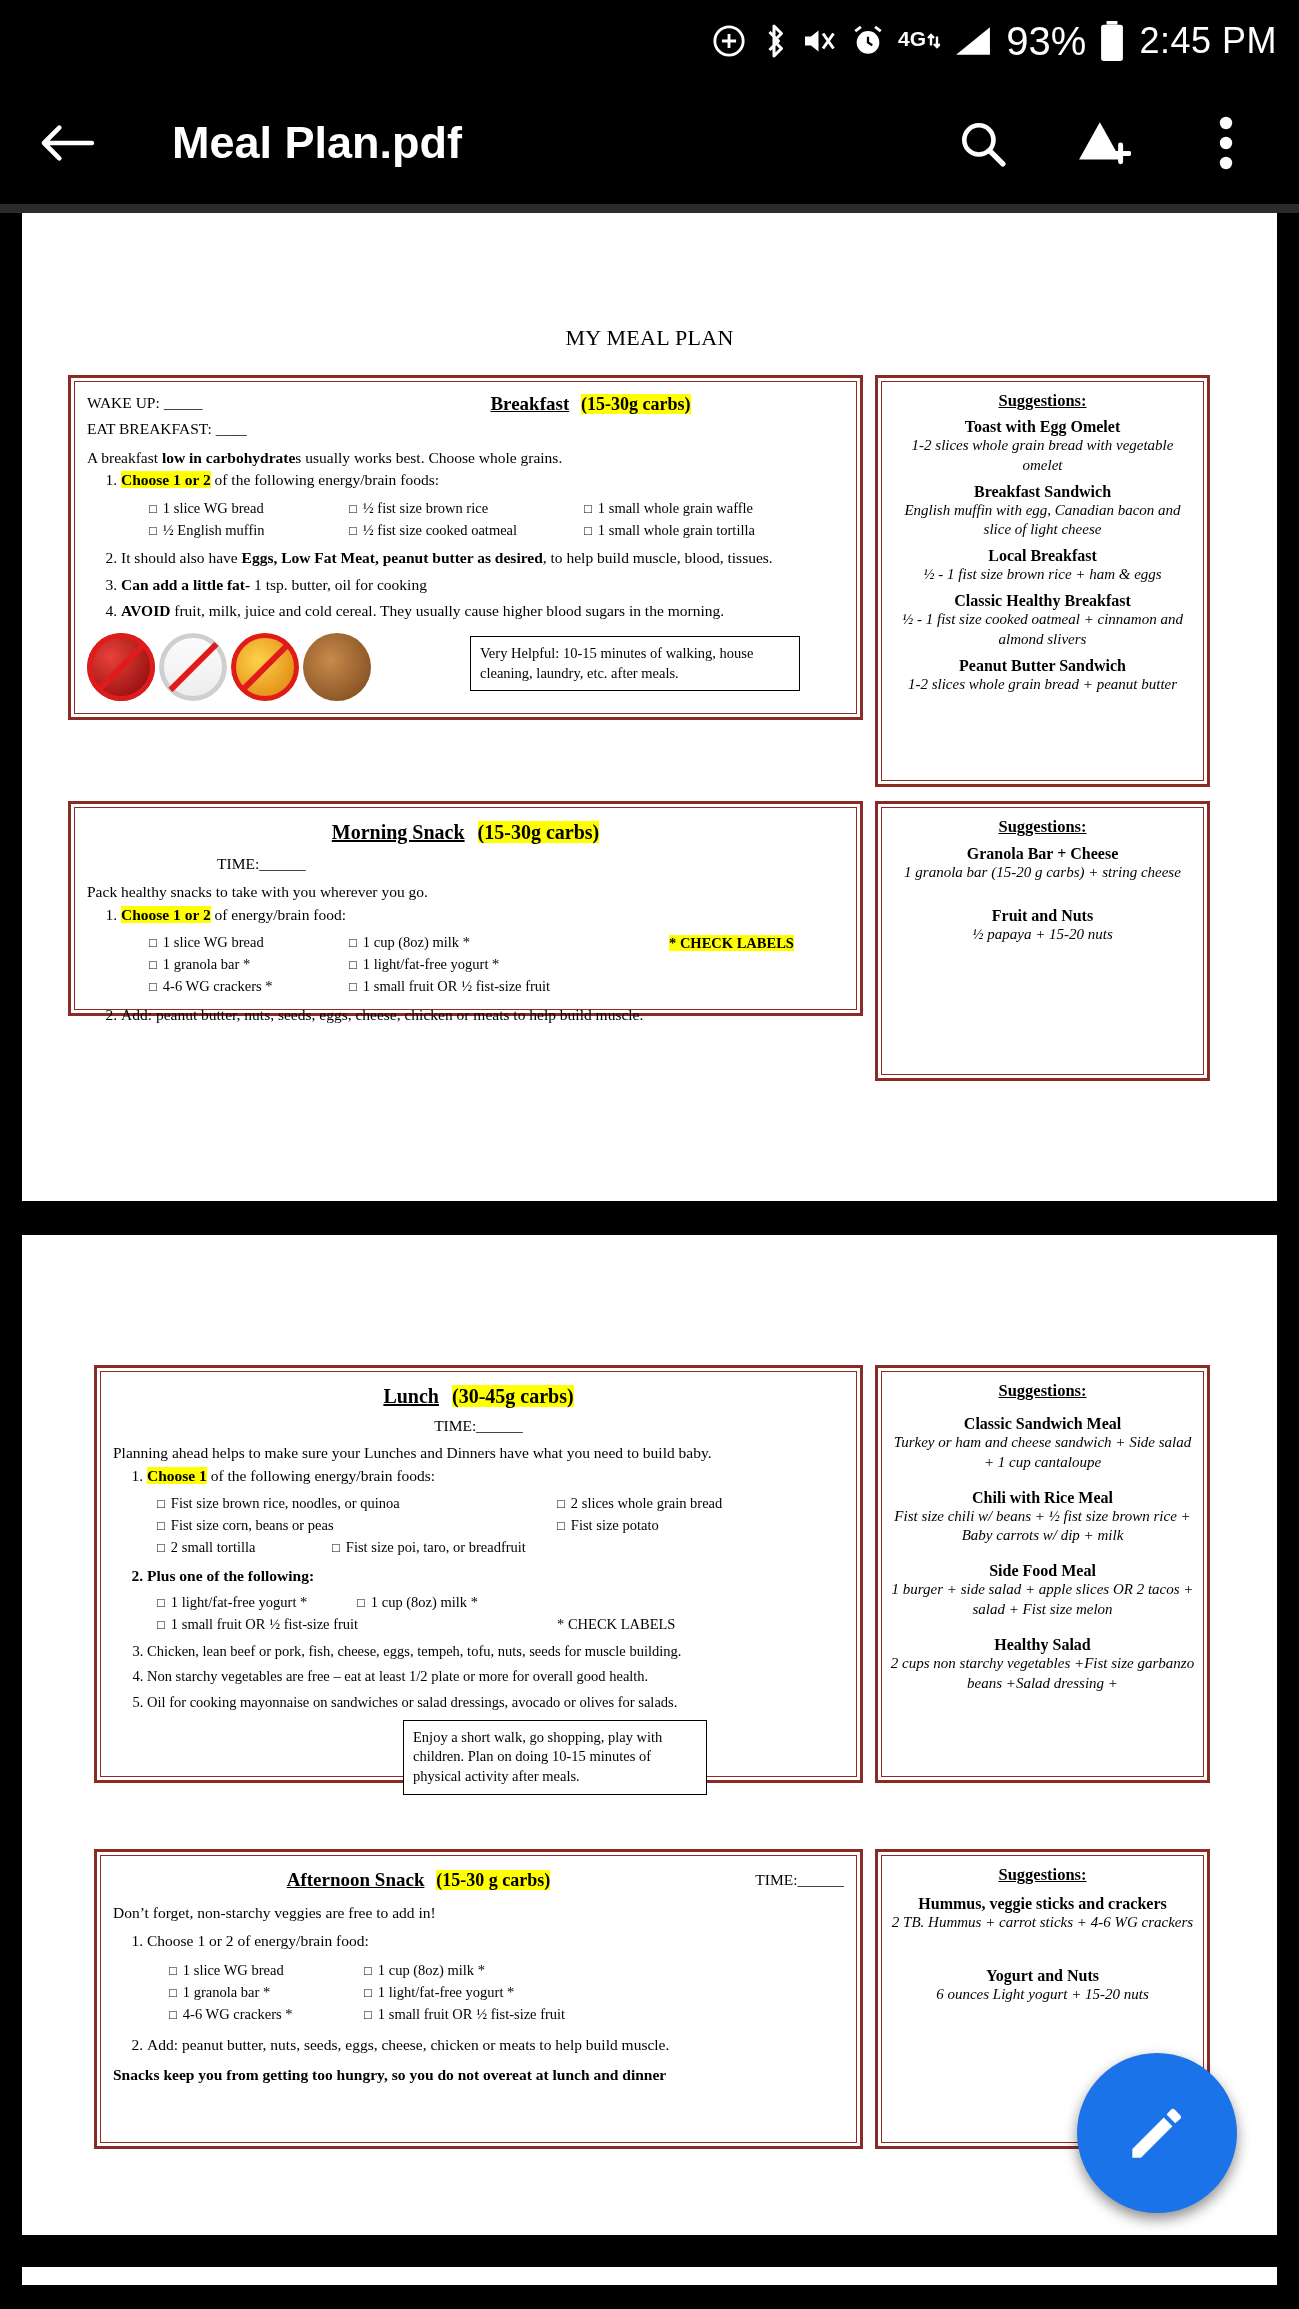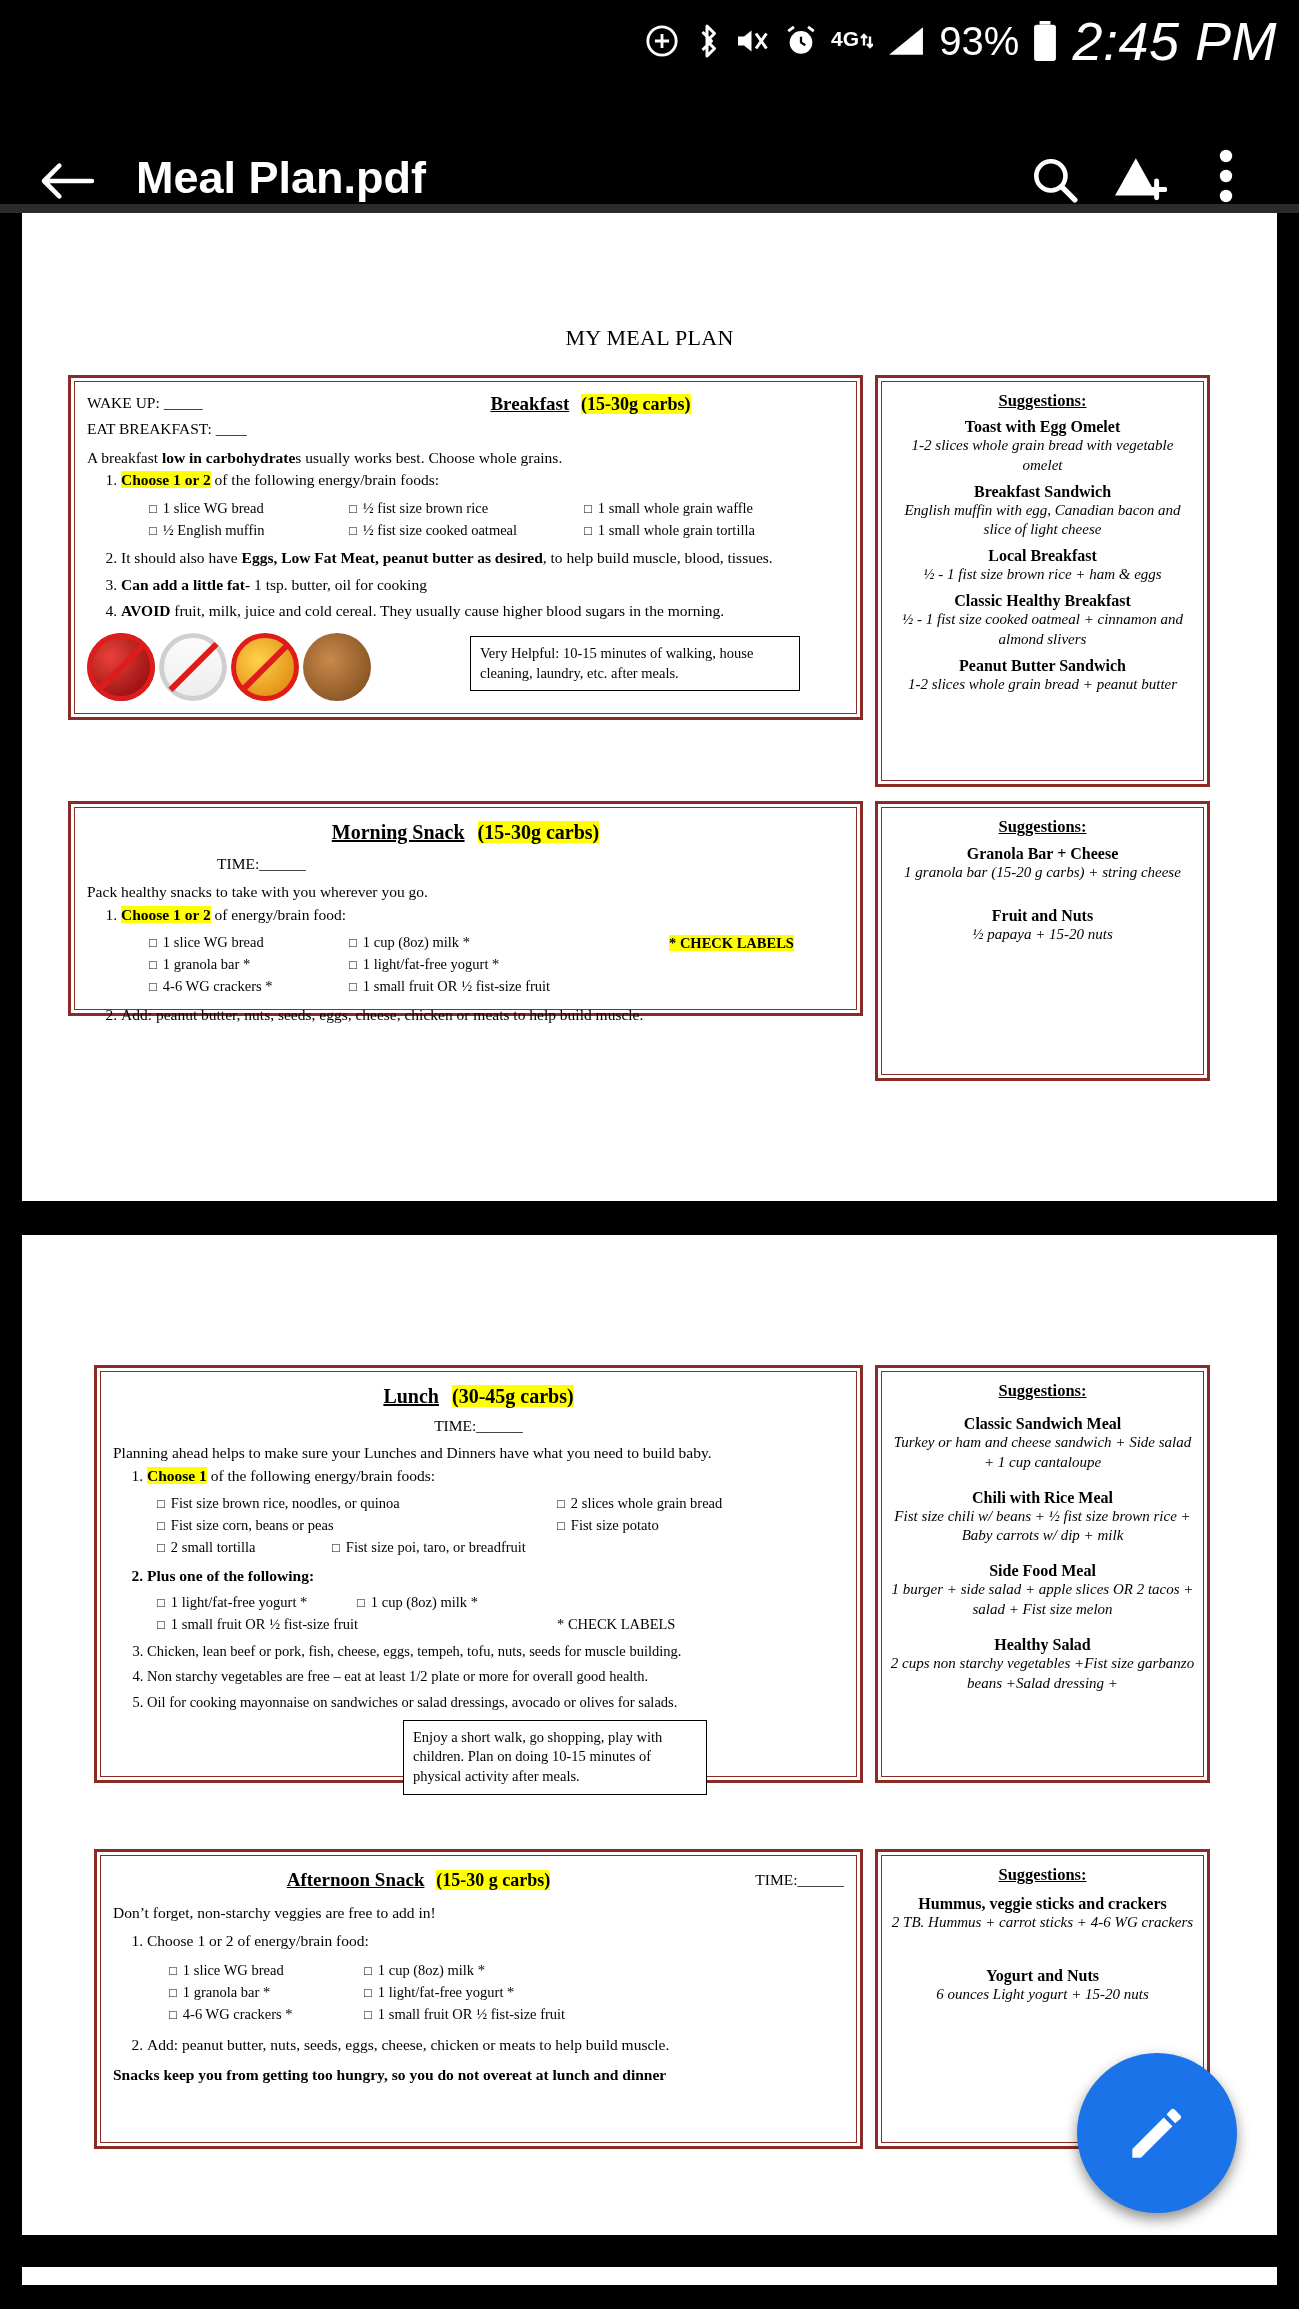--- a/index.html
+++ b/index.html
@@ -13,29 +13,30 @@
 
   
   .statusbar {
     height: 82px; width: 100%;
     background: #000; color: #fff;
     display: flex; align-items: center; justify-content: flex-end;
     padding: 0 22px 0 0; gap: 14px;
   }
   .status-icons { display:flex; align-items:center; gap:13px; }
   .si { display:inline-flex; align-items:center; justify-content:center; }
-  .status-time { font-size: 54px; font-weight: 400; letter-spacing: .5px; font-style: italic; }
+  .status-time { font-size: 36px; font-weight: 400; letter-spacing: .5px; }
   .status-batt-pct { font-size: 40px; font-weight:400; }
 
   
   .appbar {
     height: 122px; width:100%;
     background:#000; color:#fff;
-    display:flex; align-items:flex-end;
+    display:flex; align-items:center;
     padding: 0 30px;
+    gap: 36px;
   }
   .appbar .back { width: 74px; display:flex; align-items:center; justify-content:center; }
   .appbar .title {
     font-size: 45px; font-weight:700; margin-left: 32px; flex: 1;
     white-space: nowrap; overflow:hidden; text-overflow: ellipsis;
   }
   .appbar .act { width: 86px; display:flex; align-items:center; justify-content:center; }
 
   
   .docarea {

